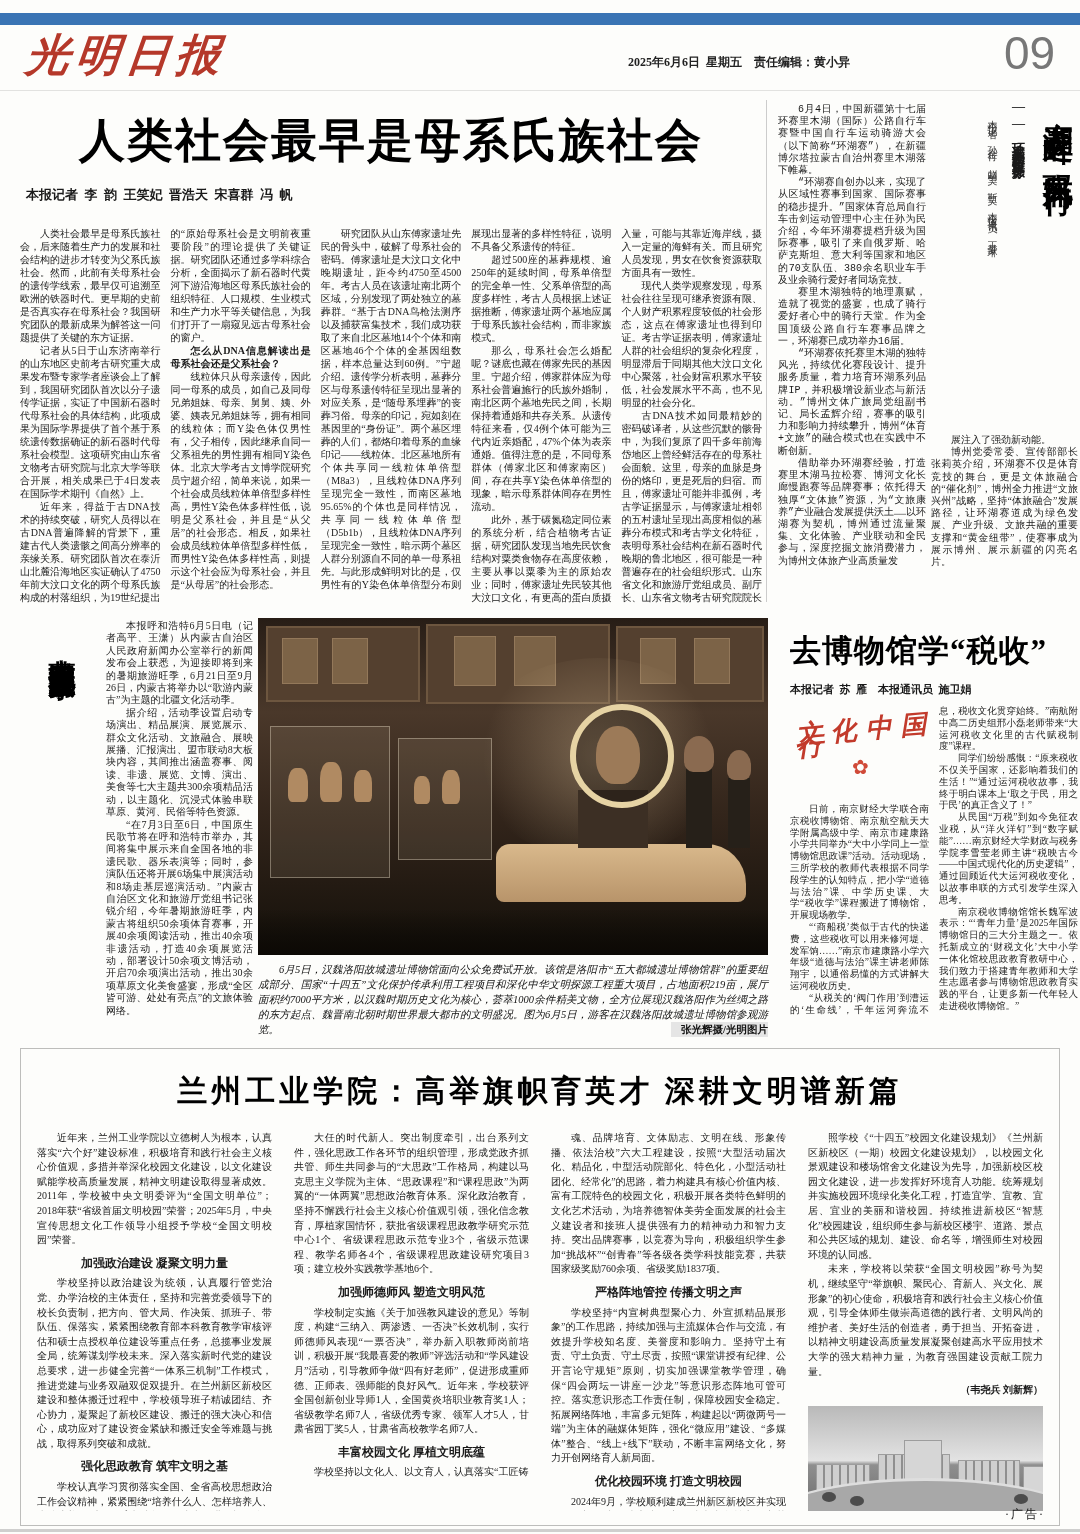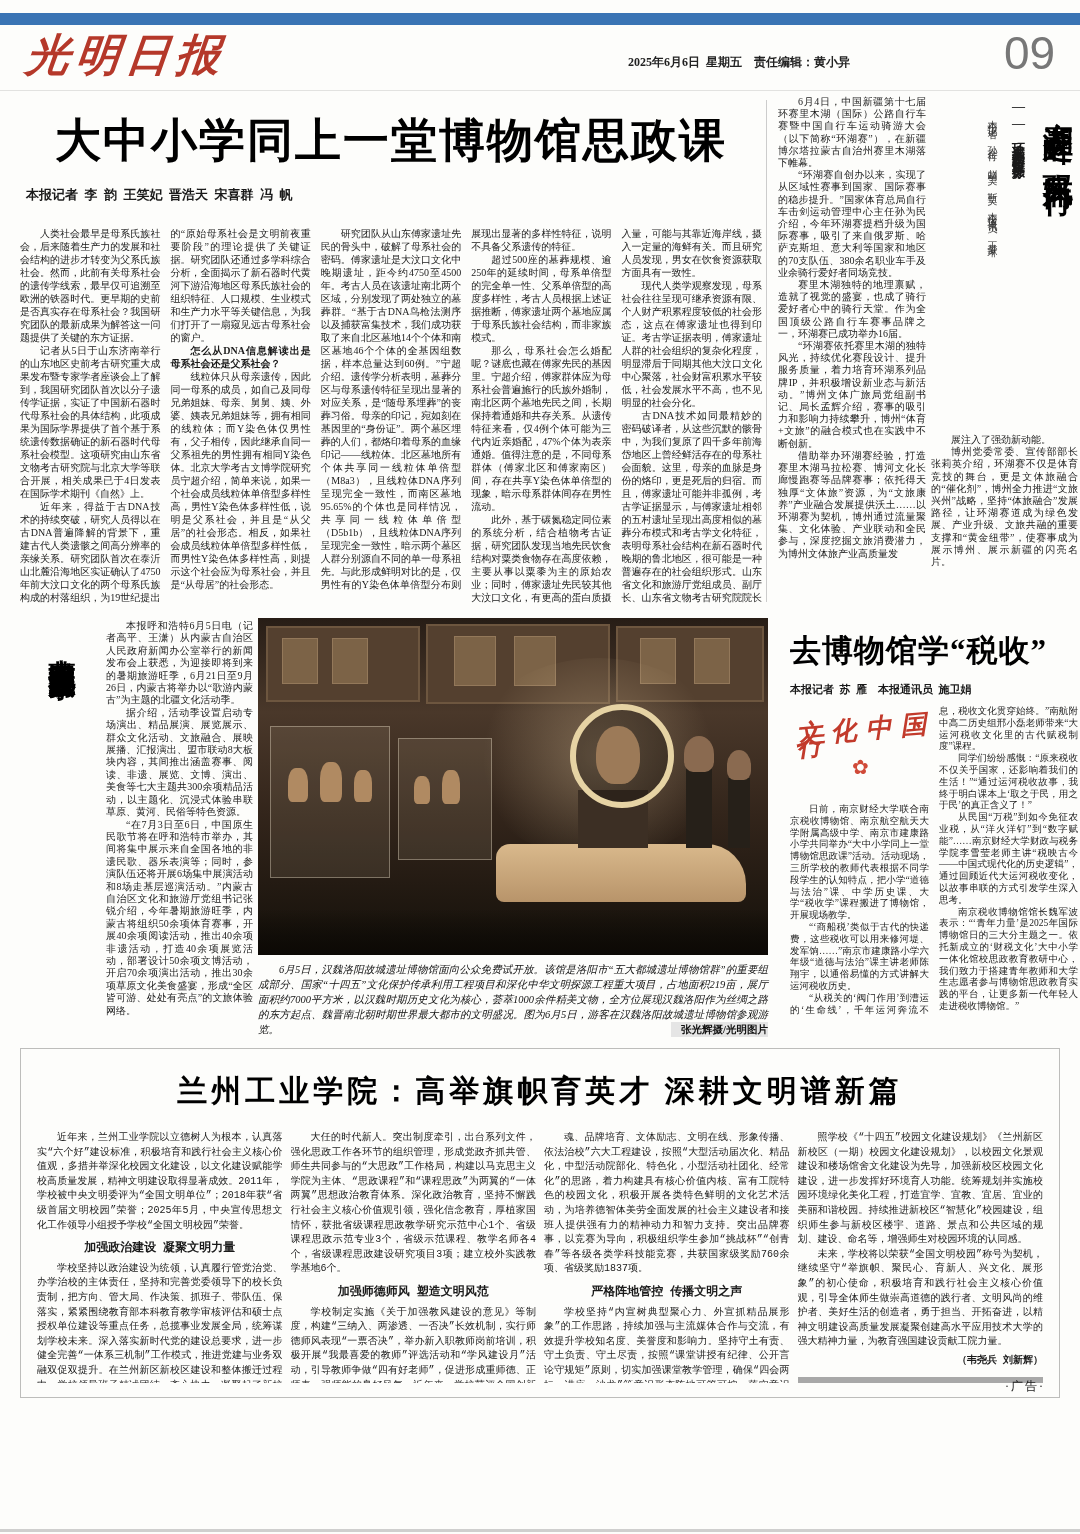--- a/index.html
+++ b/index.html
@@ -21,21 +21,21 @@
   .main-h1{font-size:46px;font-weight:900;text-align:center;letter-spacing:2px;color:#000;margin:0;}
   .main-byline{margin-top:14px;padding-left:6px;font-size:13px;font-weight:bold;white-space:pre-wrap;}
   .main-body{margin-top:23px;height:378px;overflow:hidden;column-count:5;column-gap:10px;
              font-size:10px;line-height:13px;text-align:justify;}
   .main-body p{margin-bottom:0;}
   .bold-p{font-weight:bold;}
   .vline1{left:766px;top:100px;width:1px;height:502px;background:#ccc;}
   
   .bike{left:778px;top:96px;width:300px;height:512px;}
   .bike-col{font-size:10px;line-height:12.2px;text-align:justify;overflow:hidden;}
-  .bike-col1{left:0;top:0;width:148px;height:510px;}
+  .bike-col1{left:0;top:8px;width:148px;height:510px;font-family:Liberation Mono, monospace;}
   .bike-col2{left:153px;top:338px;width:147px;height:172px;}
   .bike-titleblock{left:153px;top:2px;width:147px;height:332px;writing-mode:vertical-rl;
                    text-orientation:upright;padding-right:4px;}
   .bike-title{font-size:30px;font-weight:900;letter-spacing:4px;color:#000;height:330px;}
   .bike-sub{font-size:13px;font-weight:bold;margin:0 10px;height:330px;letter-spacing:2px;}
   .bike-byline{font-size:10px;color:#333;height:300px;margin-top:14px;letter-spacing:3px;}
   
   .mn-title{left:44px;top:638px;writing-mode:vertical-rl;text-orientation:upright;
             font-size:27px;font-weight:900;letter-spacing:1px;color:#000;height:398px;}
   .mn-body{left:106px;top:620px;width:147px;height:418px;font-size:10px;line-height:12.4px;
@@ -66,23 +66,23 @@
   .tax{left:790px;top:618px;width:288px;}
   .tax-h2{margin:12px 0 0 0;font-size:31px;font-weight:900;letter-spacing:1px;color:#000;}
   .tax-byline{margin-top:10px;font-size:11px;font-weight:bold;white-space:pre;}
   .tax-body{margin-top:9px;height:332px;overflow:hidden;column-count:2;column-gap:10px;
             font-size:9.5px;line-height:11.8px;text-align:justify;}
   .culture-logo{width:100%;height:92px;position:relative;margin-bottom:6px;}
   .culture-logo .cl-text{position:absolute;left:6px;top:18px;font-size:26px;font-weight:900;
             font-style:italic;color:#c23a2b;transform:rotate(-5deg);letter-spacing:2px;}
   .culture-logo .cl-seal{position:absolute;left:62px;top:56px;font-size:20px;color:#d04a38;}
   
-  .advert{left:20px;top:1048px;width:1040px;height:350px;border:1px solid #bdbdbb;box-sizing:border-box;}
+  .advert{left:20px;top:1048px;width:1040px;height:478px;border:1px solid #bdbdbb;box-sizing:border-box;}
   .ad-h2{margin:22px 0 0 0;text-align:center;font-size:30px;font-weight:900;letter-spacing:4px;color:#000;}
-  .ad-cols{position:absolute;left:16px;right:16px;top:82px;bottom:14px;display:flex;gap:8px;font-family:Liberation Mono, monospace;}
+  .ad-cols{position:absolute;left:16px;right:16px;top:82px;bottom:14px;display:flex;gap:22px;}
   .ad-col{flex:1;font-size:10px;line-height:14.6px;text-align:justify;overflow:hidden;
           display:flex;flex-direction:column;}
   .ad-col .subhead{text-align:center;font-size:12px;font-weight:900;margin:8px 0 6px 0;text-indent:0;}
   .ad-col h4{margin:8px 0 6px 0;}
   .ad-col .sig{text-align:right;font-weight:bold;margin-top:4px;}
   .campus-photo{margin-top:8px;width:100%;height:148px;position:relative;overflow:hidden;
                 background:linear-gradient(180deg,#b9b9b9 0%,#e3e3e3 52%,#8f8f8f 56%,#6c6c6c 100%);}
   .cp-bld{position:absolute;background:#d6d6d6;border:1px solid #9d9d9d;}
   .cp-bld.win{background:repeating-linear-gradient(90deg,#cfcfcf 0 6px,#8f8f8f 6px 8px);}
   .cp-road{position:absolute;left:-20%;bottom:-60px;width:140%;height:90px;border-radius:50%;
@@ -97,21 +97,21 @@
 
 <div class="page">
 
   <div class="abs topbar"></div>
   <div class="abs masthead-logo">光明日报</div>
   <div class="abs dateline">2025年6月6日  星期五    责任编辑：黄小异</div>
   <div class="abs page-num">09</div>
   <div class="abs header-rule"></div>
 
   <div class="abs main-art">
-    <h1 class="main-h1">大中小学同上一堂博物馆思政课</h1>
+    <h1 class="main-h1">人类社会最早是母系氏族社会</h1>
     <div class="main-byline">本报记者  李  韵  王笑妃  晋浩天  宋喜群  冯  帆</div>
     <div class="main-body">
         <p>人类社会最早是母系氏族社会，后来随着生产力的发展和社会结构的进步才转变为父系氏族社会。然而，此前有关母系社会的遗传学线索，最早仅可追溯至欧洲的铁器时代。更早期的史前是否真实存在母系社会？我国研究团队的最新成果为解答这一问题提供了关键的东方证据。</p>
         <p>记者从5日于山东济南举行的山东地区史前考古研究重大成果发布暨专家学者座谈会上了解到，我国研究团队首次以分子遗传学证据，实证了中国新石器时代母系社会的具体结构，此项成果为国际学界提供了首个基于系统遗传数据确证的新石器时代母系社会模型。这项研究由山东省文物考古研究院与北京大学等联合开展，相关成果已于4日发表在国际学术期刊《自然》上。</p>
         <p>近年来，得益于古DNA技术的持续突破，研究人员得以在古DNA普遍降解的背景下，重建古代人类遗骸之间高分辨率的亲缘关系。研究团队首次在泰沂山北麓沿海地区实证确认了4750年前大汶口文化的两个母系氏族构成的村落组织，为19世纪提出的“原始母系社会是文明前夜重要阶段”的理论提供了关键证据。研究团队还通过多学科综合分析，全面揭示了新石器时代黄河下游沿海地区母系氏族社会的组织特征、人口规模、生业模式和生产力水平等关键信息，为我们打开了一扇窥见远古母系社会的窗户。</p>
         <p class="bold-p">怎么从DNA信息解读出是母系社会还是父系社会？</p>
         <p>线粒体只从母亲遗传，因此同一母系的成员，如自己及同母兄弟姐妹、母亲、舅舅、姨、外婆、姨表兄弟姐妹等，拥有相同的线粒体；而Y染色体仅男性有，父子相传，因此继承自同一父系祖先的男性拥有相同Y染色体。北京大学考古文博学院研究员宁超介绍，简单来说，如果一个社会成员线粒体单倍型多样性高，男性Y染色体多样性低，说明是父系社会，并且是“从父居”的社会形态。相反，如果社会成员线粒体单倍型多样性低，而男性Y染色体多样性高，则提示这个社会应为母系社会，并且是“从母居”的社会形态。</p>
         <p>研究团队从山东傅家遗址先民的骨头中，破解了母系社会的密码。傅家遗址是大汶口文化中晚期遗址，距今约4750至4500年。考古人员在该遗址南北两个区域，分别发现了两处独立的墓葬群。“基于古DNA鸟枪法测序以及捕获富集技术，我们成功获取了来自北区墓地14个个体和南区墓地46个个体的全基因组数据，样本总量达到60例。”宁超介绍。遗传学分析表明，墓葬分区与母系遗传特征呈现出显著的对应关系，是“随母系埋葬”的丧葬习俗。母亲的印记，宛如刻在基因里的“身份证”。两个墓区埋葬的人们，都烙印着母系的血缘印记——线粒体。北区墓地所有个体共享同一线粒体单倍型（M8a3），且线粒体DNA序列呈现完全一致性，而南区墓地95.65%的个体也是同样情况，共享同一线粒体单倍型（D5b1b），且线粒体DNA序列呈现完全一致性，暗示两个墓区人群分别源自不同的单一母系祖先。与此形成鲜明对比的是，仅男性有的Y染色体单倍型分布则展现出显著的多样性特征，说明不具备父系遗传的特征。</p>
         <p>超过500座的墓葬规模、逾250年的延续时间，母系单倍型的完全单一性、父系单倍型的高度多样性，考古人员根据上述证据推断，傅家遗址两个墓地应属于母系氏族社会结构，而非家族模式。</p>
         <p>那么，母系社会怎么婚配呢？谜底也藏在傅家先民的基因里。宁超介绍，傅家群体应为母系社会普遍施行的氏族外婚制，南北区两个墓地先民之间，长期保持着通婚和共存关系。从遗传特征来看，仅4例个体可能为三代内近亲婚配，47%个体为表亲通婚。值得注意的是，不同母系群体（傅家北区和傅家南区）间，存在共享Y染色体单倍型的现象，暗示母系群体间存在男性流动。</p>

